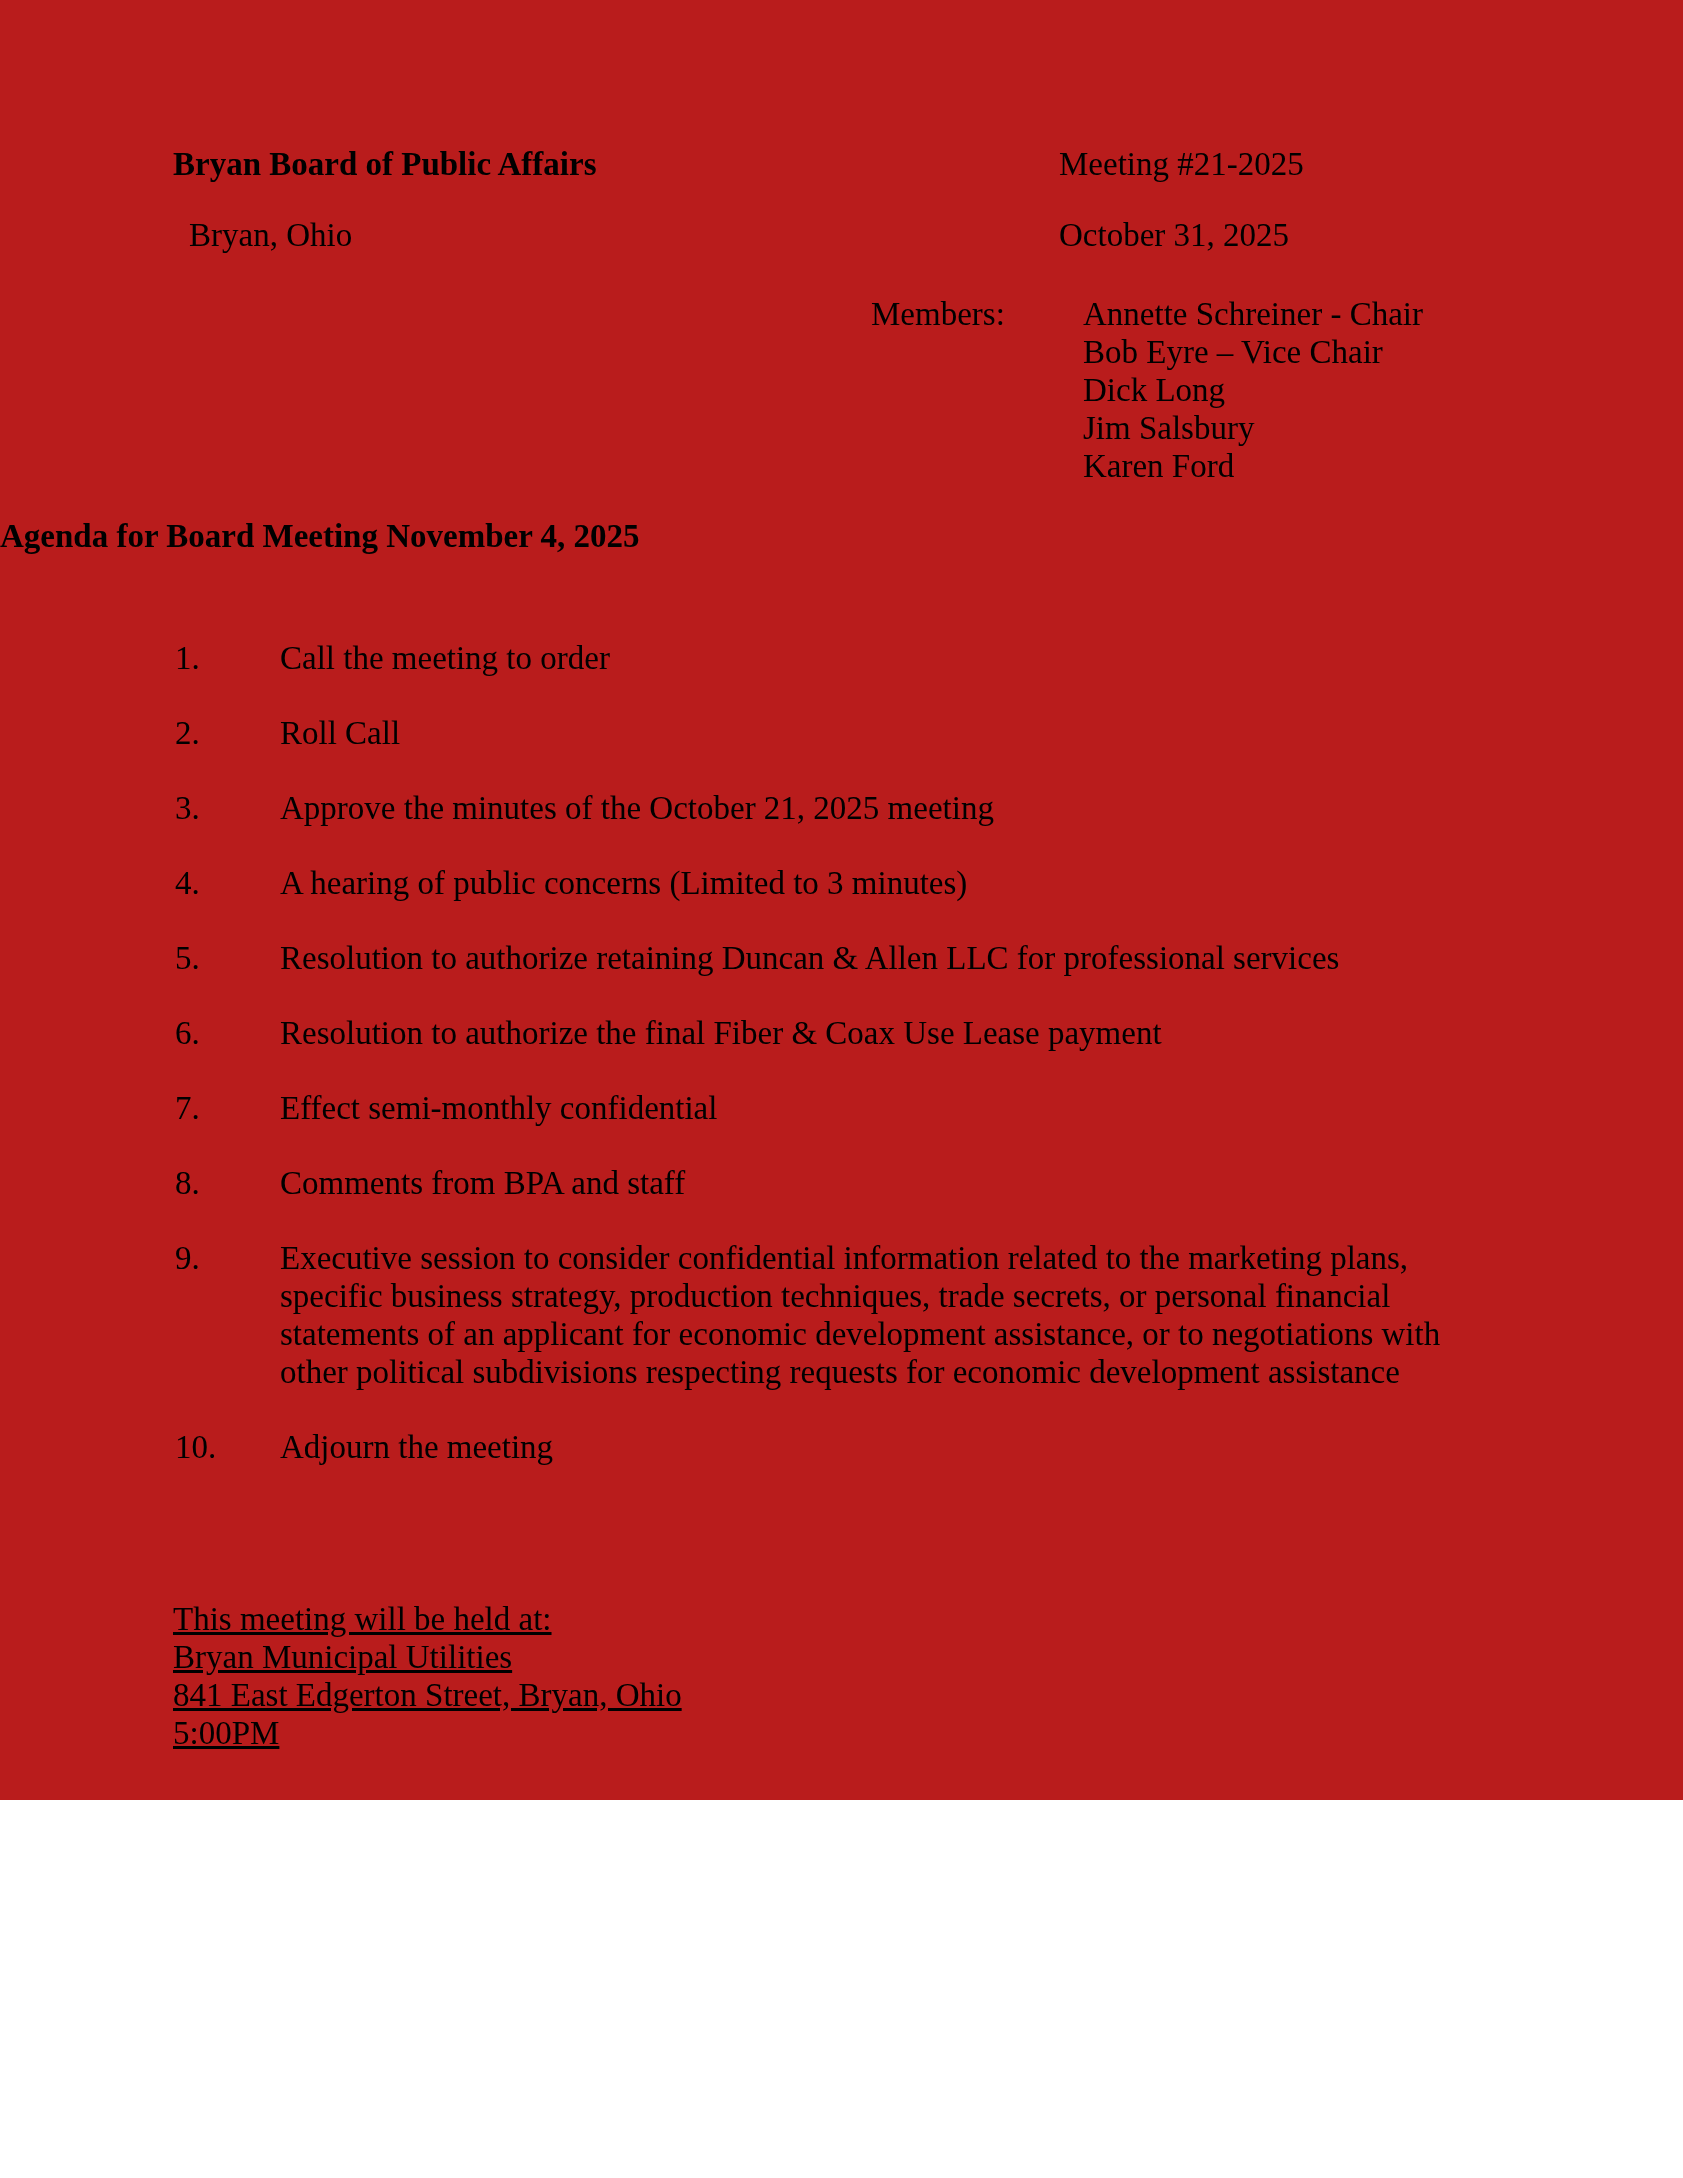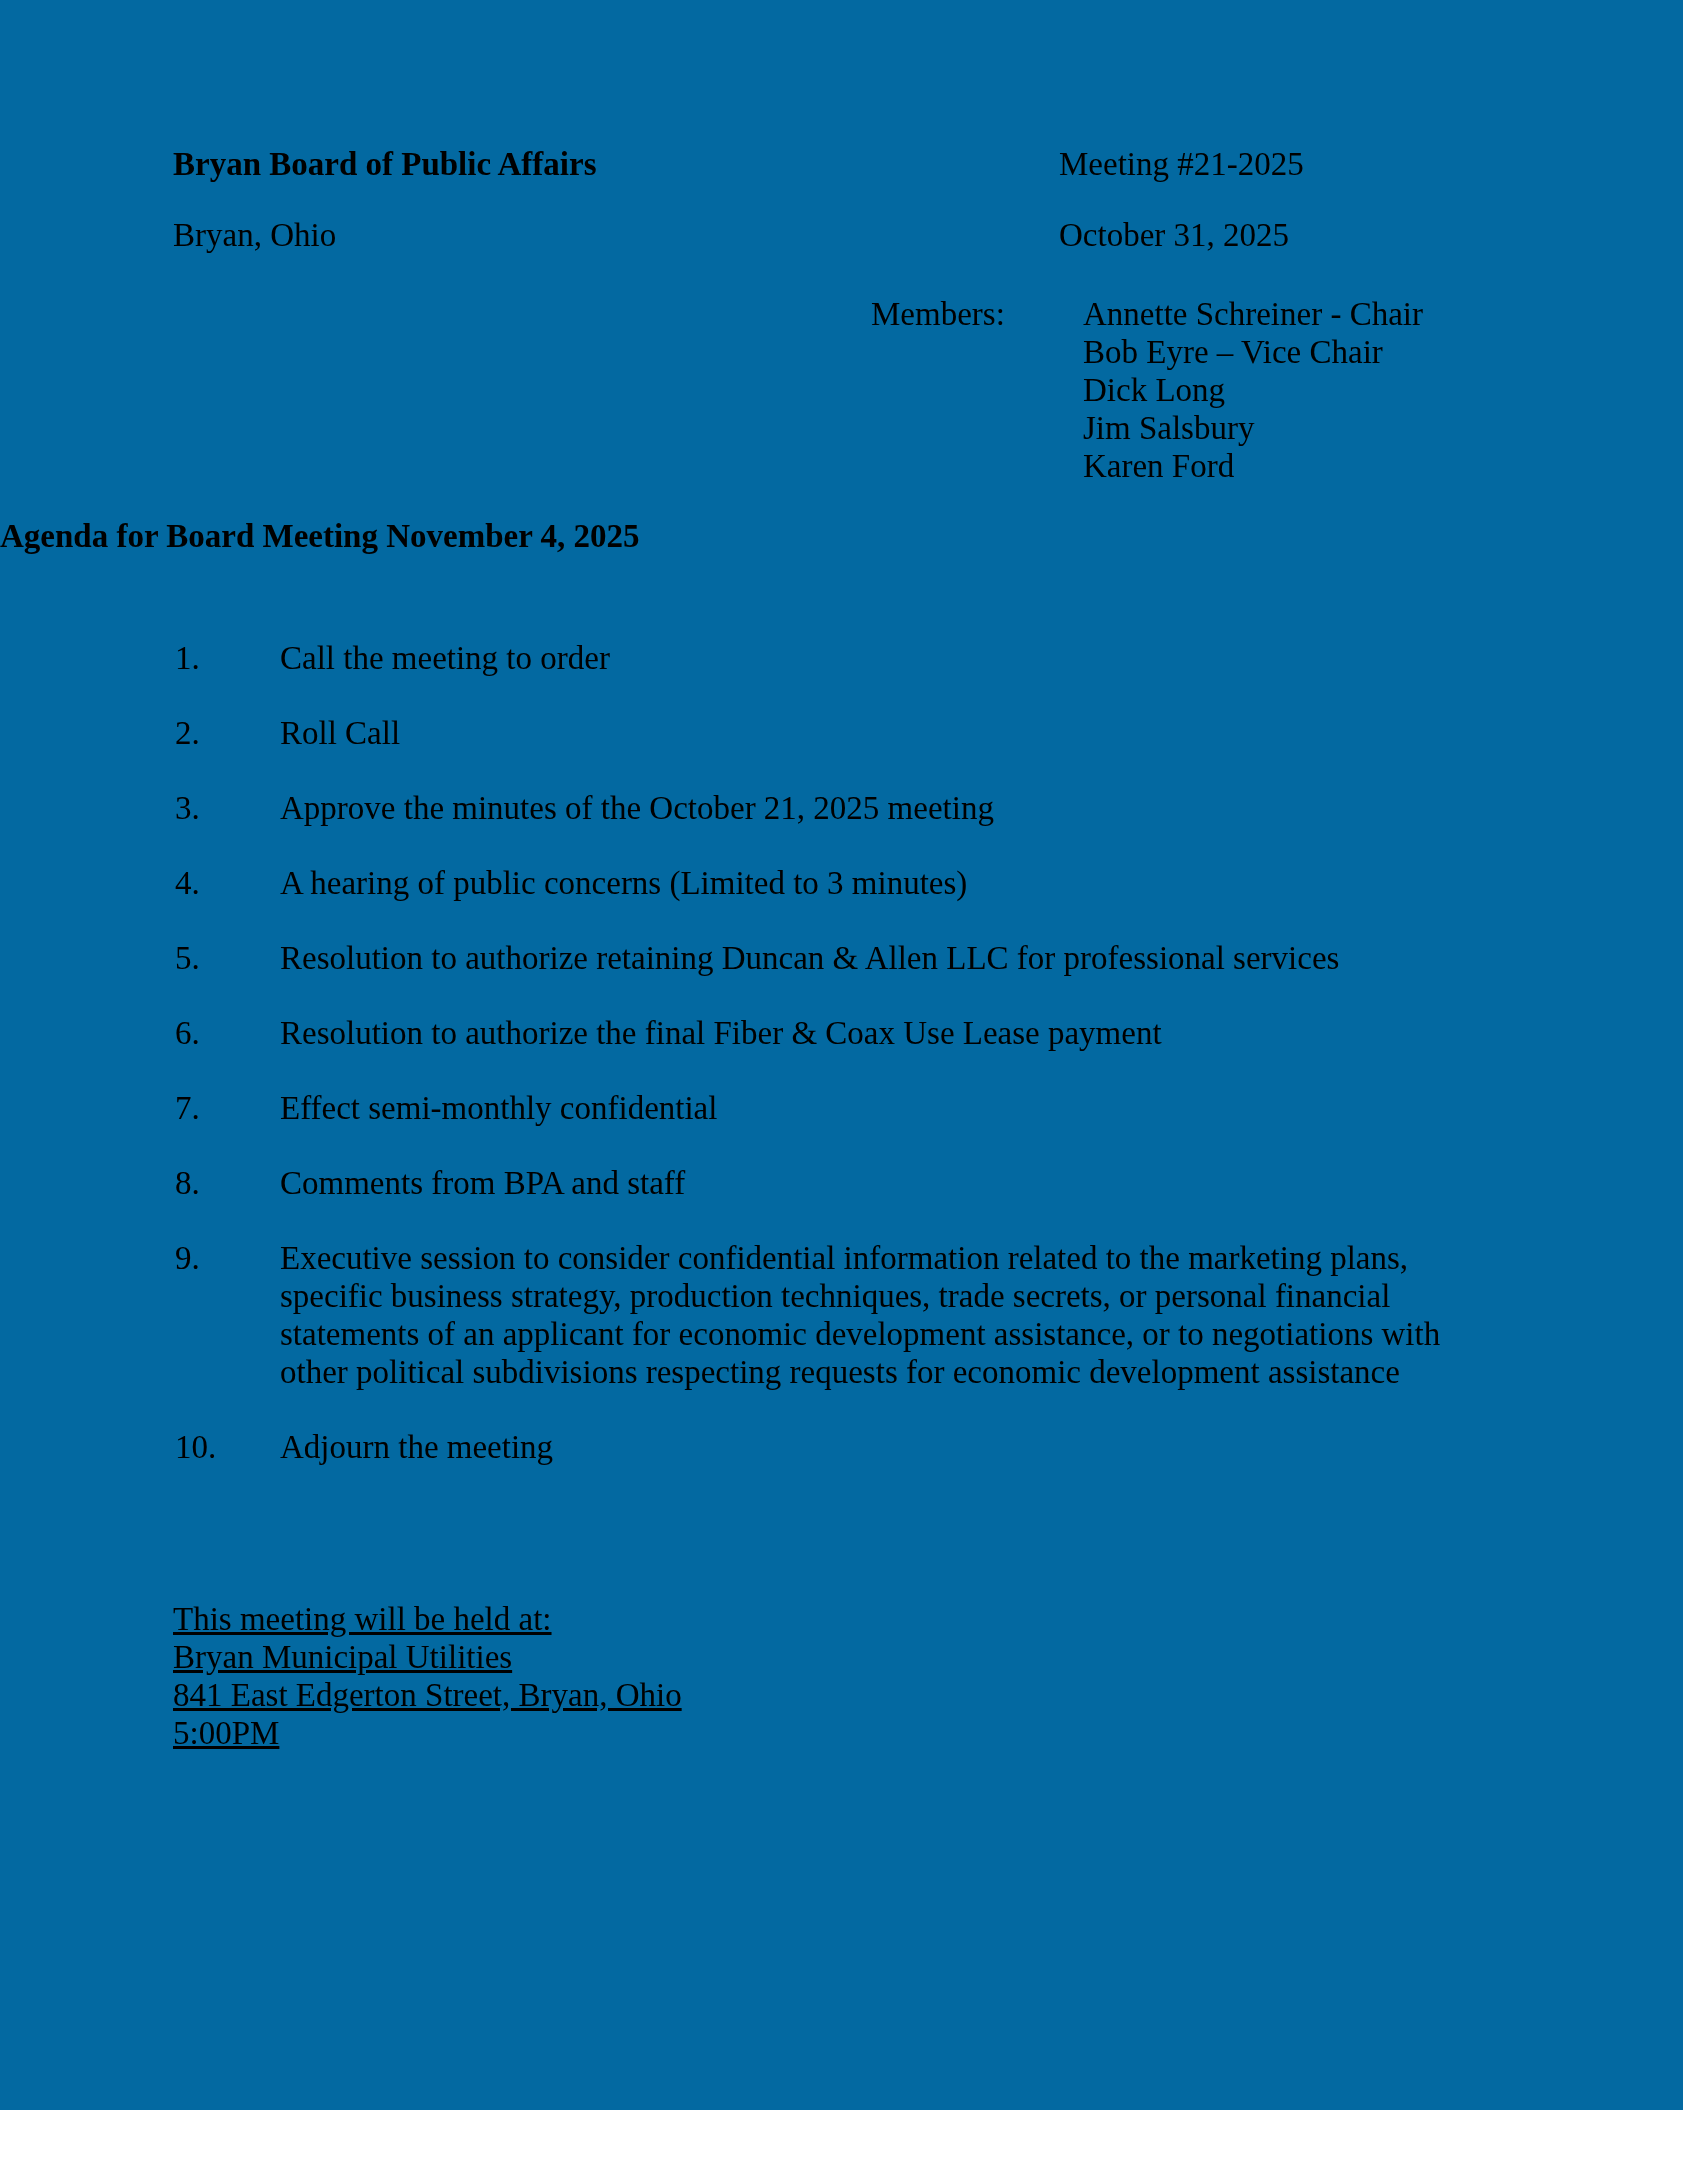--- a/index.html
+++ b/index.html
@@ -11,30 +11,30 @@
     height: 2178px;
     background: #ffffff;
     font-family: "Liberation Serif", "DejaVu Serif", serif;
     font-size: 33px;
     line-height: 38px;
     color: #000000;
   }
   .page {
     position: relative;
     width: 1683px;
-    height: 2110px;
-    background: #0369a1;
+    height: 1800px;
+    background: #b91c1c;
     overflow: hidden;
   }
   .abs { position: absolute; }
   .bold { font-weight: bold; }
 
   .org          { left: 173px;  top: 145px; }
   .meeting-no   { left: 1059px; top: 145px; }
-  .location     { left: 173px;  top: 216px; font-family: Liberation Serif, serif; }
+  .location     { left: 189px;  top: 216px; font-family: Liberation Serif, serif; }
   .date         { left: 1059px; top: 216px; }
 
   .members-label{ left: 871px;  top: 295px; }
   .members-list { left: 1059px; top: 295px; }
   .members-list div { height: 38px; margin-left: 24px; }
 
   .doc-title {
     left: 0;
     top: 517px;
     width: 1683px;

